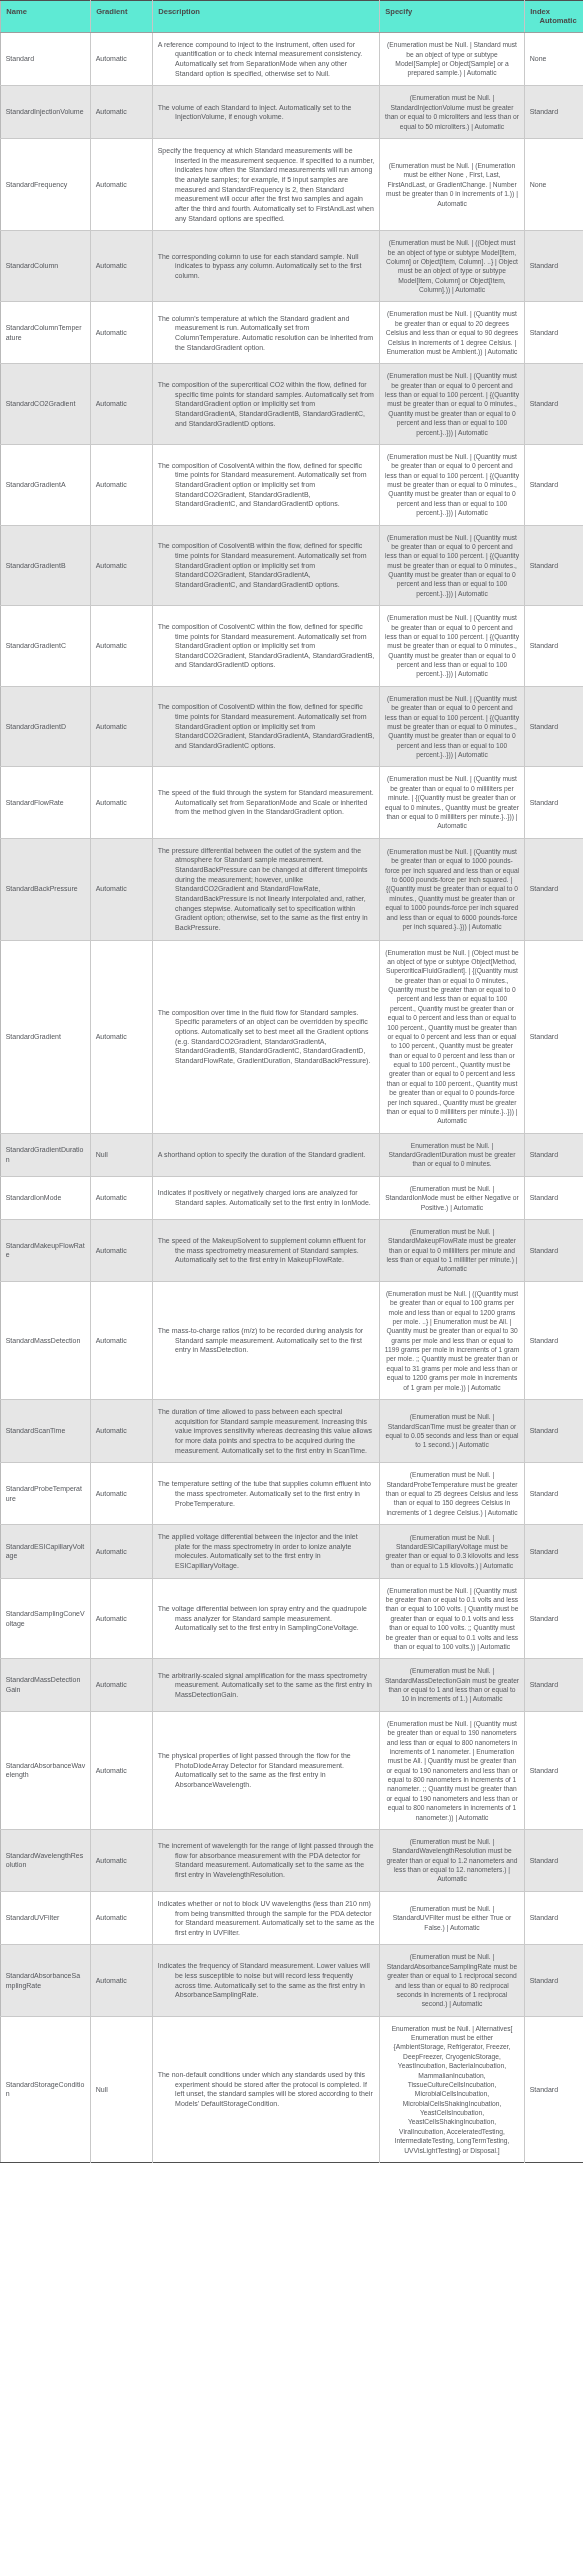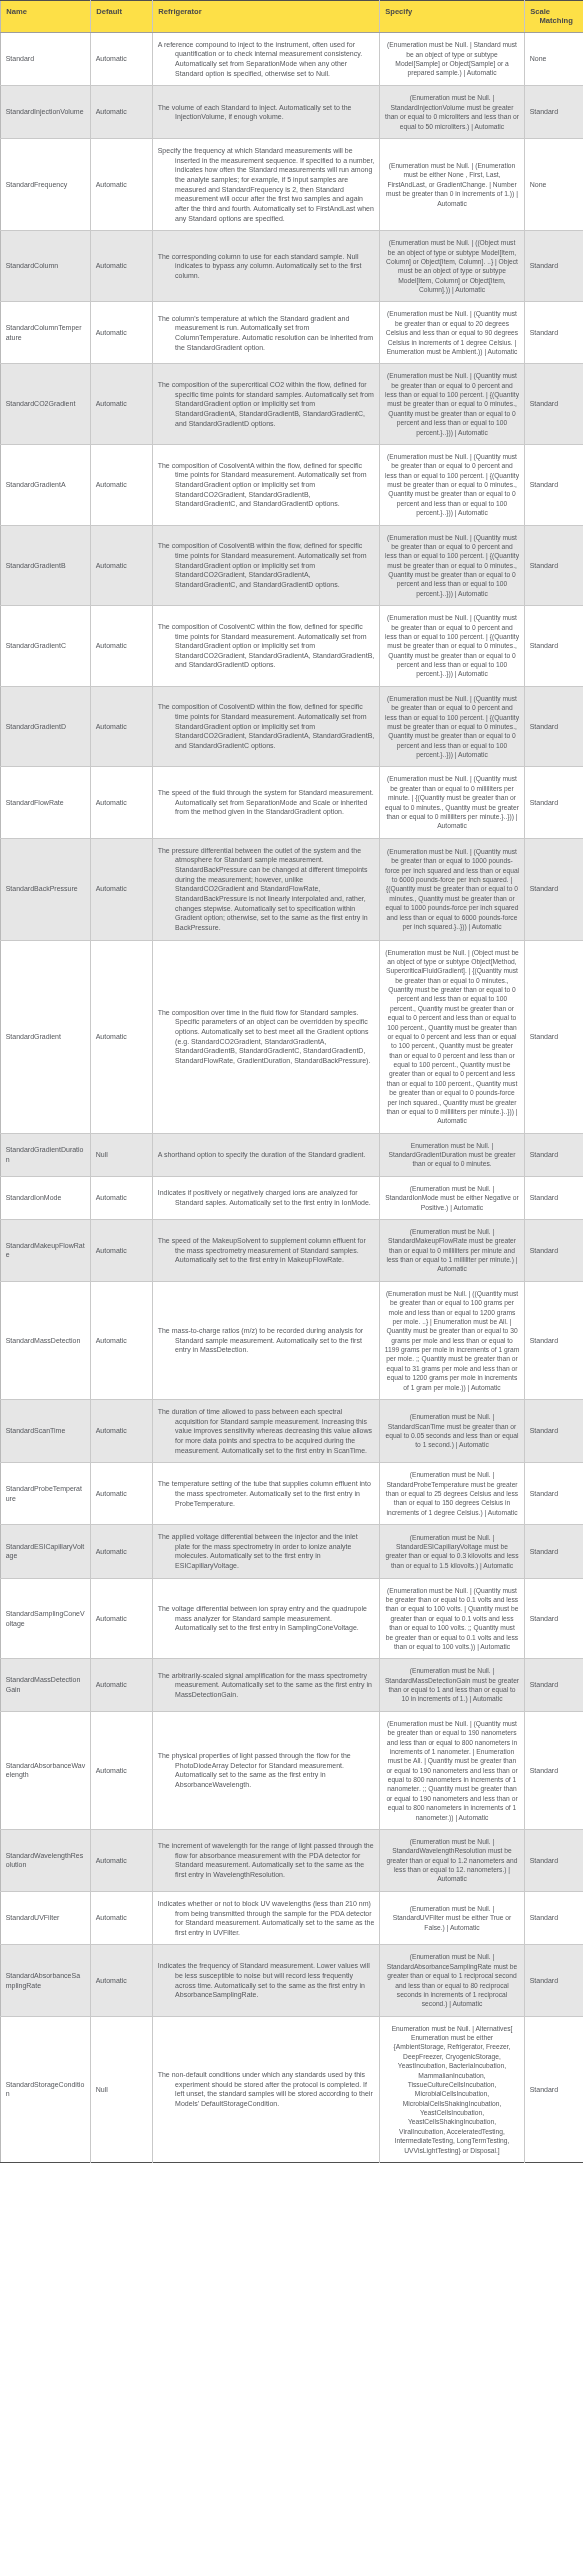--- a/index.html
+++ b/index.html
@@ -21,21 +21,21 @@
     border-bottom: 1.2px solid #4f4f4f;
     color: #55575c;
   }
   col.c-name    { width: 90px; }
   col.c-default { width: 62px; }
   col.c-desc    { width: 227px; }
   col.c-pattern { width: 145px; }
   col.c-index   { width: 59px; }
 
   thead th {
-    background: #fde047;
+    background: #5eead4;
     color: #4a4a4a;
     font-size: 7.6px;
     font-weight: bold;
     text-align: left;
     vertical-align: top;
     padding: 5.8px 4.7px 7px 5.2px;
     border-right: 0.6px solid #c6c6c6;
     border-bottom: 0.6px solid #9d9d9d;
   }
   thead th:last-child { border-right: none; }
@@ -87,30 +87,30 @@
       <col class="c-desc">
       <col class="c-pattern">
       <col class="c-index">
     </colgroup>
     <thead>
       <tr>
         <th>
             <span class="th-text">Name</span>
           </th>
         <th>
-            <span class="th-text">Default</span>
+            <span class="th-text">Gradient</span>
           </th>
         <th>
-            <span class="th-text">Refrigerator</span>
+            <span class="th-text">Description</span>
           </th>
         <th>
             <span class="th-text">Specify</span>
           </th>
         <th>
-            <span class="th-text">Scale Matching</span>
+            <span class="th-text">Index Automatic</span>
           </th>
       </tr>
     </thead>
     <tbody>
         <tr>
           <td class="name">
             <div class="cell-text">Standard</div>
           </td>
           <td class="default">
             <div class="cell-text">Automatic</div>

